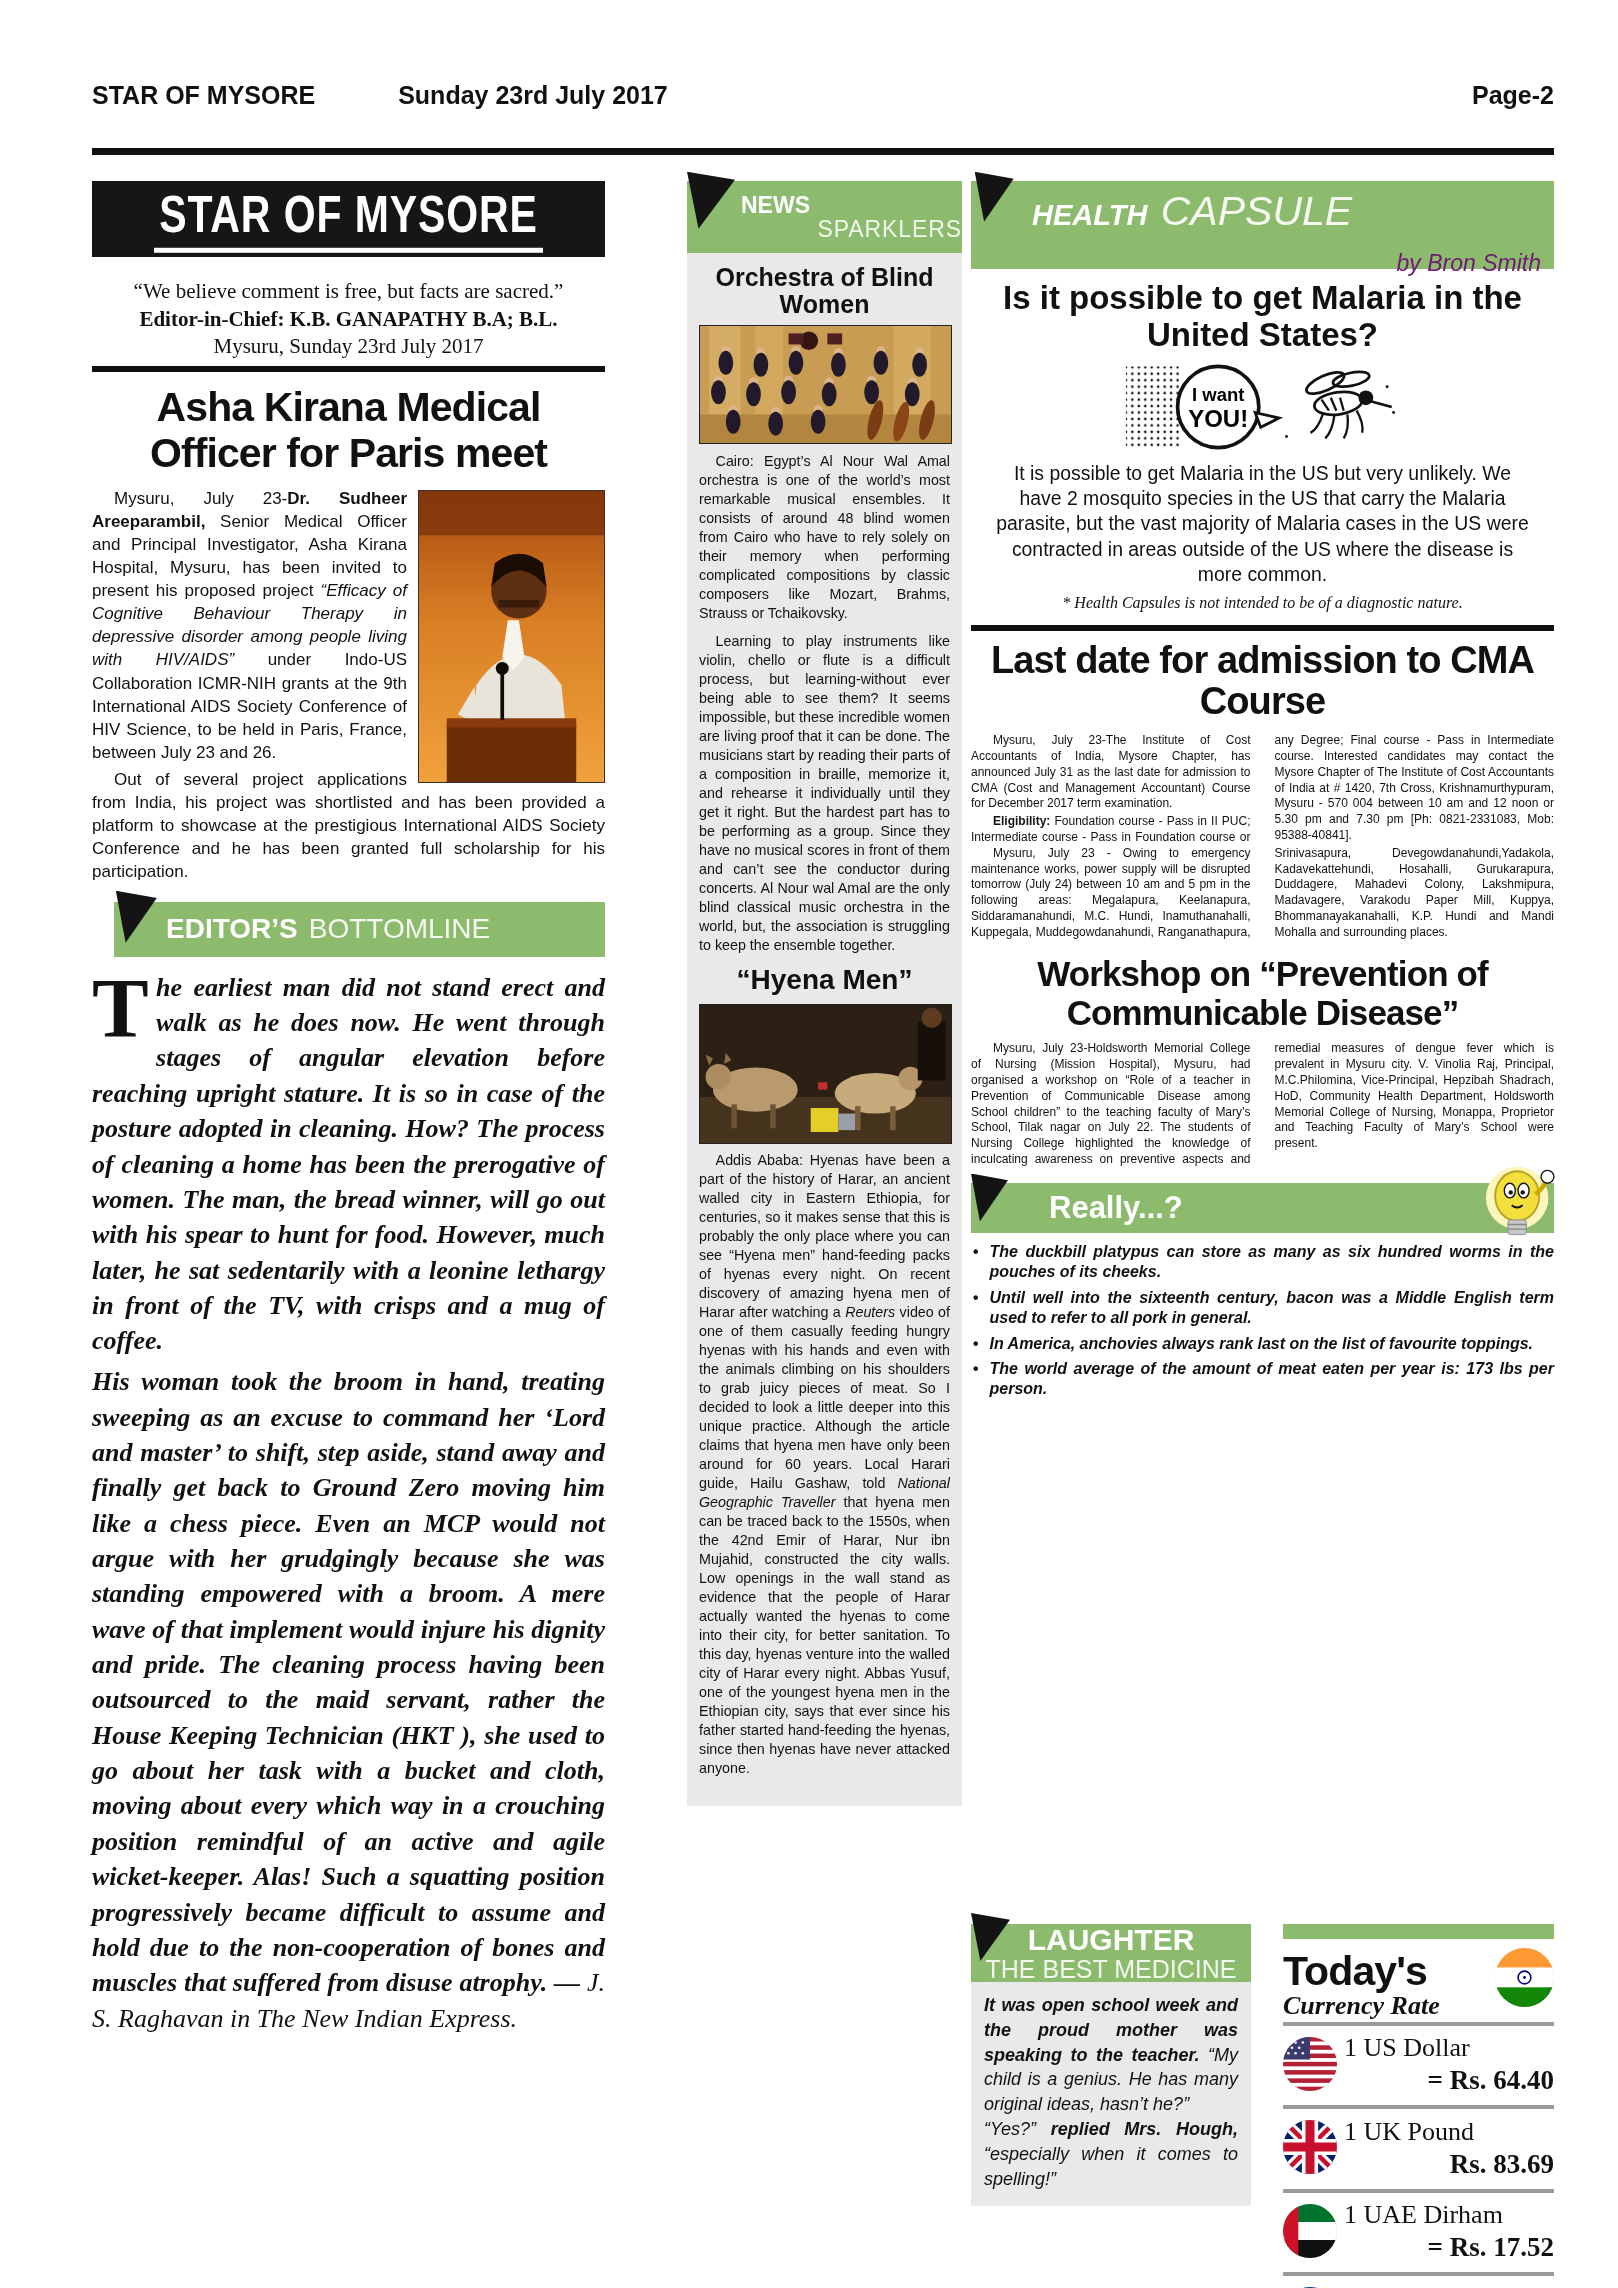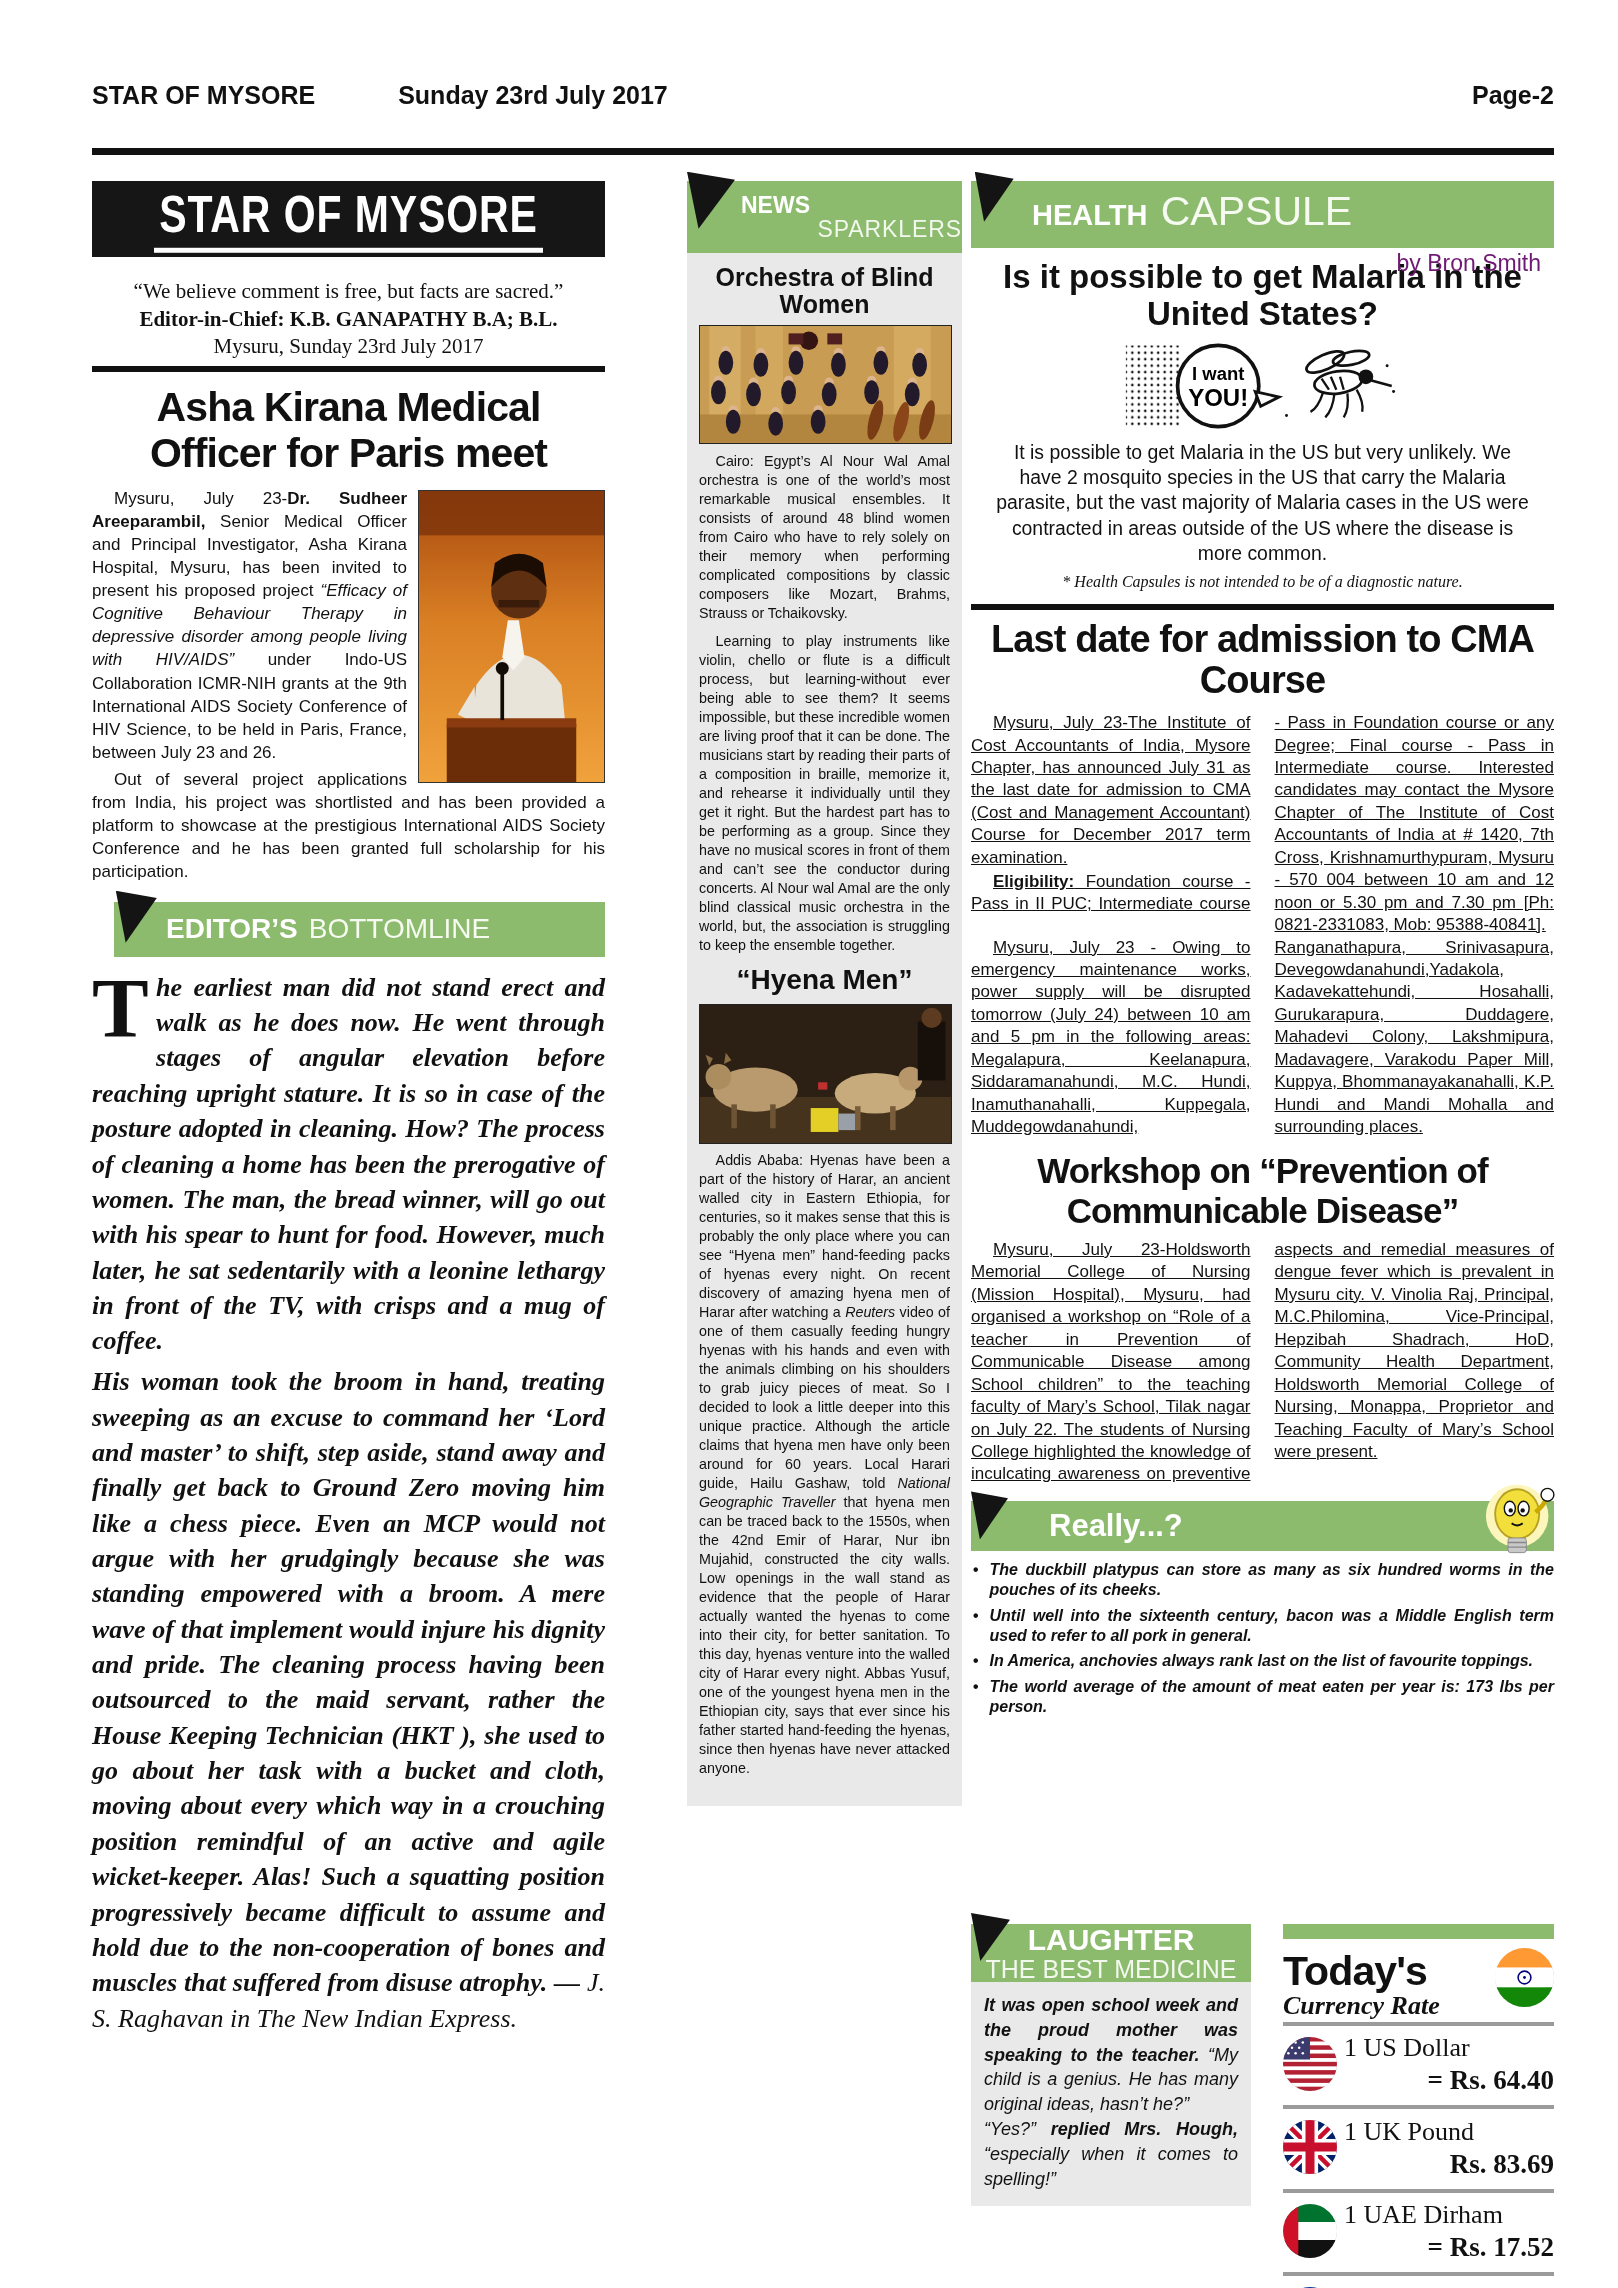--- a/index.html
+++ b/index.html
@@ -58,32 +58,32 @@
   .mid-banner .w2{color:#f3f8ee;letter-spacing:0.9px;text-align:right;}
   .mid-body{background:#e9e9e9;padding:7.4px 12px 18.5px;}
   .orch-title{font-size:25px;font-weight:bold;text-align:center;line-height:1.08;margin:3.7px 0 7.4px;}
   .mid-photo{width:100%;height:117px;border:0.9px solid #222;display:block;}
   .mid-photo2{width:100%;height:138px;border:0.9px solid #222;display:block;}
   .mid-text{font-size:14.3px;line-height:1.33;text-align:justify;margin-top:7.4px;}
   .mid-text p{margin:0 0 9.2px;text-indent:16.6px;}
   .hyena-title{font-size:28px;font-weight:bold;text-align:center;margin:5.5px 0 7.4px;}
 
   
-  .hc-banner{height:67px;padding:7.4px 13px 5.5px 61px;box-sizing:border-box;}
+  .hc-banner{height:88px;padding:7.4px 13px 5.5px 61px;box-sizing:border-box;font-style:italic;}
   .hc-banner .fold{width:39px;height:50px;left:3.7px;top:-9.2px;}
   .hc-line1 .w1{font-weight:bold;font-size:29px;vertical-align:baseline;}
   .hc-line1 .w2{font-size:41px;color:#f6faf1;margin-left:9.2px;}
   .hc-by{text-align:right;font-size:23px;color:#701a75;margin-top:15px;}
   .mal-head{font-size:33px;font-weight:bold;text-align:center;line-height:1.12;margin:11px 0 5.5px;}
   .cartoon{display:flex;justify-content:center;margin:1.8px 0;}
   .mal-body{font-size:19.4px;line-height:1.3;text-align:center;margin:5.5px auto 0;max-width:535px;}
   .mal-foot{font-family:"Liberation Serif",serif;font-style:italic;font-size:16px;text-align:center;margin-top:7.4px;}
   .r-rule{height:5.5px;background:#111;margin:13px 0 9.2px;}
   .cma-head{font-size:38px;font-weight:bold;text-align:center;line-height:1.08;margin:5px 0 11px;letter-spacing:-0.9px;}
-  .twocol{column-count:2;column-gap:24px;font-size:17px;line-height:1.32;text-align:justify;text-decoration:underline;}
+  .twocol{column-count:2;column-gap:24px;font-size:12px;line-height:1.32;text-align:justify;}
   .twocol p{margin:0;text-indent:22px;}
   .twocol p+p{margin-top:1.8px;}
   .power-head{color:#e41d20;font-size:46px;font-weight:bold;text-align:center;margin:9.2px 0 7.4px;letter-spacing:-0.9px;}
   .ws-head{font-size:35px;font-weight:bold;text-align:center;line-height:1.12;margin:13px 0 9.2px;letter-spacing:-0.9px;}
 
   .really-banner{margin-top:14.8px;height:50px;display:flex;align-items:center;padding-left:78px;
                  font-size:31px;font-weight:bold;}
   .really-banner .fold{width:37px;height:48px;left:0;top:-9.2px;}
   .bulb{position:absolute;right:-3.7px;top:-20px;}
   .really-list{list-style:none;margin:9.2px 0 0;padding:0;font-size:16px;font-weight:bold;font-style:italic;line-height:1.26;}

